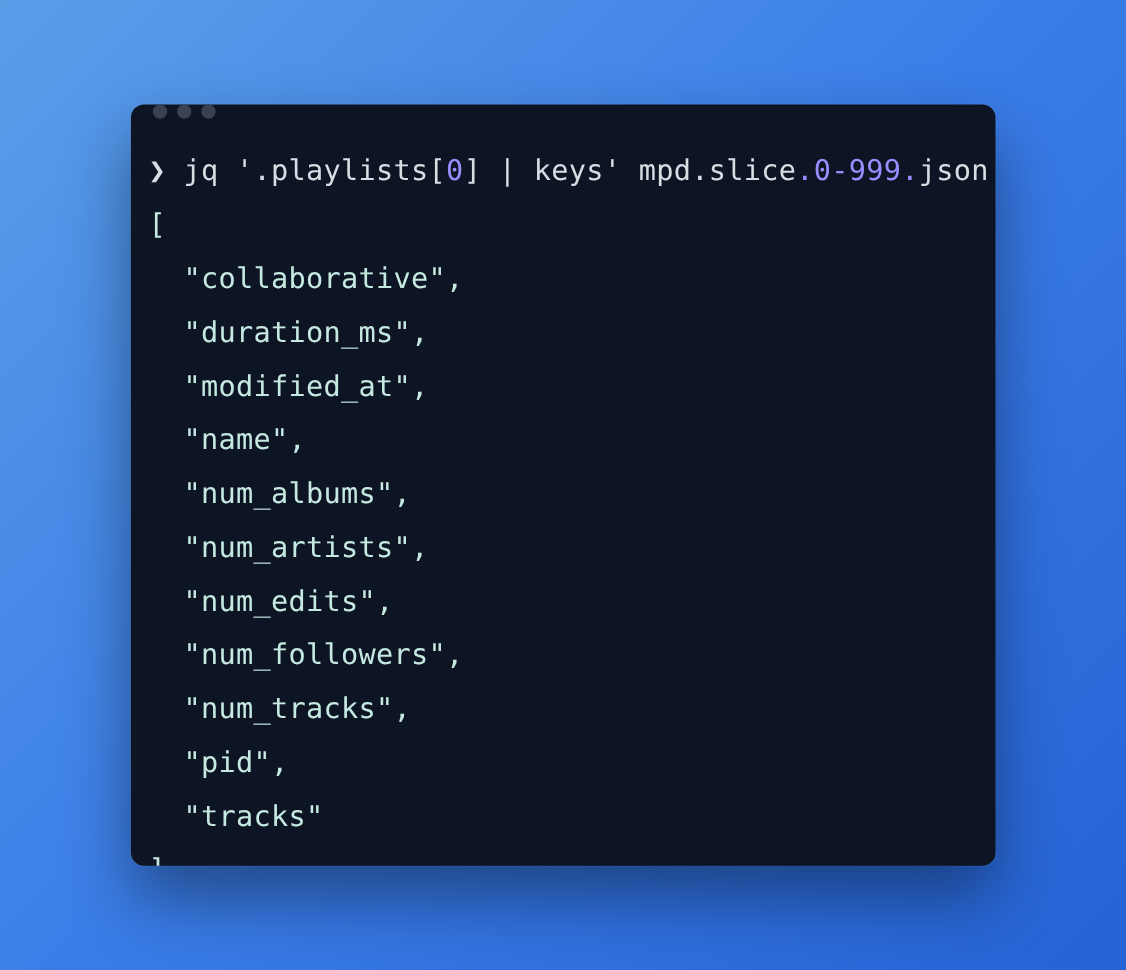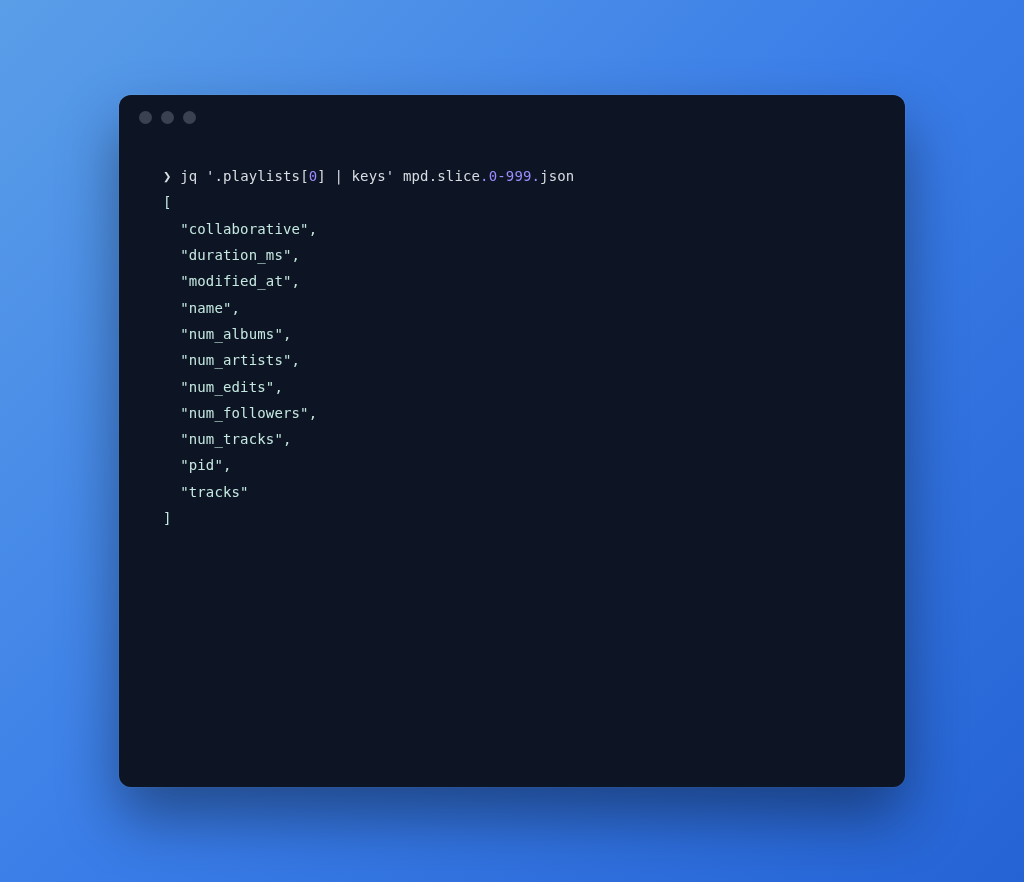--- a/index.html
+++ b/index.html
@@ -34,22 +34,22 @@
       padding-left: 20px;
       gap: 9px;
     }
     .traffic-light {
       width: 13px;
       height: 13px;
       border-radius: 50%;
       background: #3a4251;
     }
     .terminal-content {
-      padding: 24px 44px;
-      font-size: 14px;
+      padding: 24px 16px;
+      font-size: 26px;
       line-height: 1.88;
       letter-spacing: 0.01em;
     }
     .prompt-line {
       color: #d8dce3;
       white-space: pre;
     }
     .prompt-symbol {
       color: #d8dce3;
       font-weight: bold;

